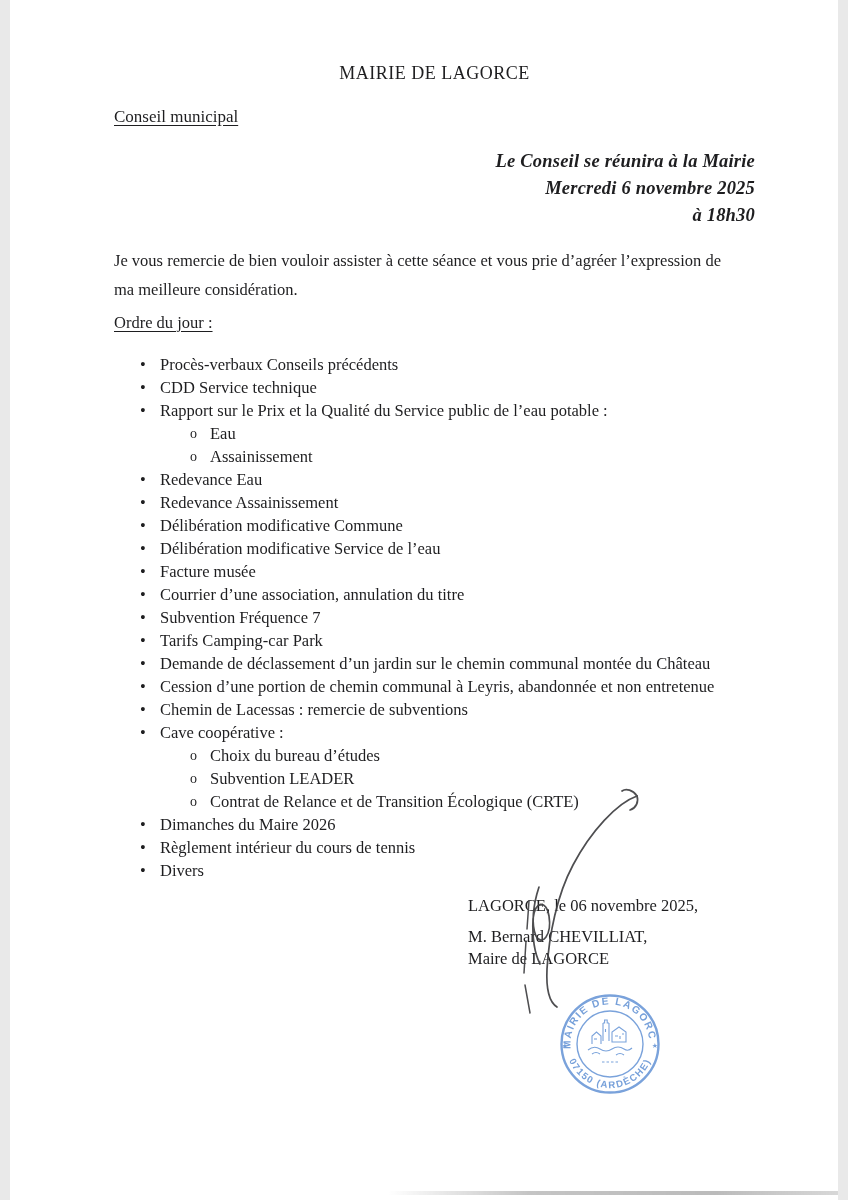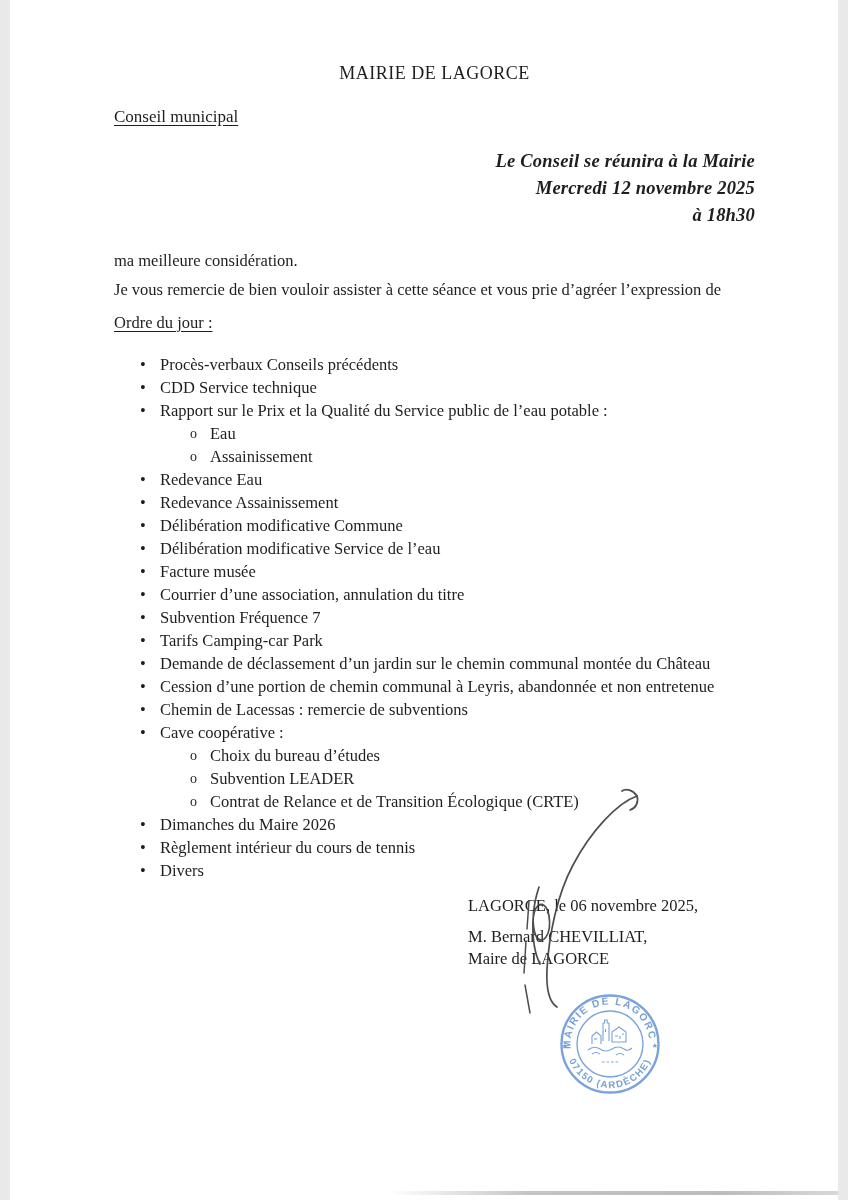--- a/index.html
+++ b/index.html
@@ -60,27 +60,27 @@
   <div class="content">
 
     <h1 class="org-title">MAIRIE DE LAGORCE</h1>
 
     <div class="doc-title">
       <span class="underlined">Conseil municipal</span>
     </div>
 
     <div class="notice">
       <div>Le Conseil se réunira à la Mairie</div>
-      <div>Mercredi 12 novembre 2025</div>
+      <div>Mercredi 6 novembre 2025</div>
       <div>à 18h30</div>
     </div>
 
     <div class="intro">
+      <div>Je vous remercie de bien vouloir assister à cette séance et vous prie d’agréer l’expression de</div>
       <div>ma meilleure considération.</div>
-      <div>Je vous remercie de bien vouloir assister à cette séance et vous prie d’agréer l’expression de</div>
     </div>
 
     <div class="agenda-heading">
       <span class="underlined">Ordre du jour :</span>
     </div>
 
     <ul class="agenda">
       <li><span class="marker">•</span><span>Procès-verbaux Conseils précédents</span></li>
       <li><span class="marker">•</span><span>CDD Service technique</span></li>
       <li><span class="marker">•</span><span>Rapport sur le Prix et la Qualité du Service public de l’eau potable :</span></li>

